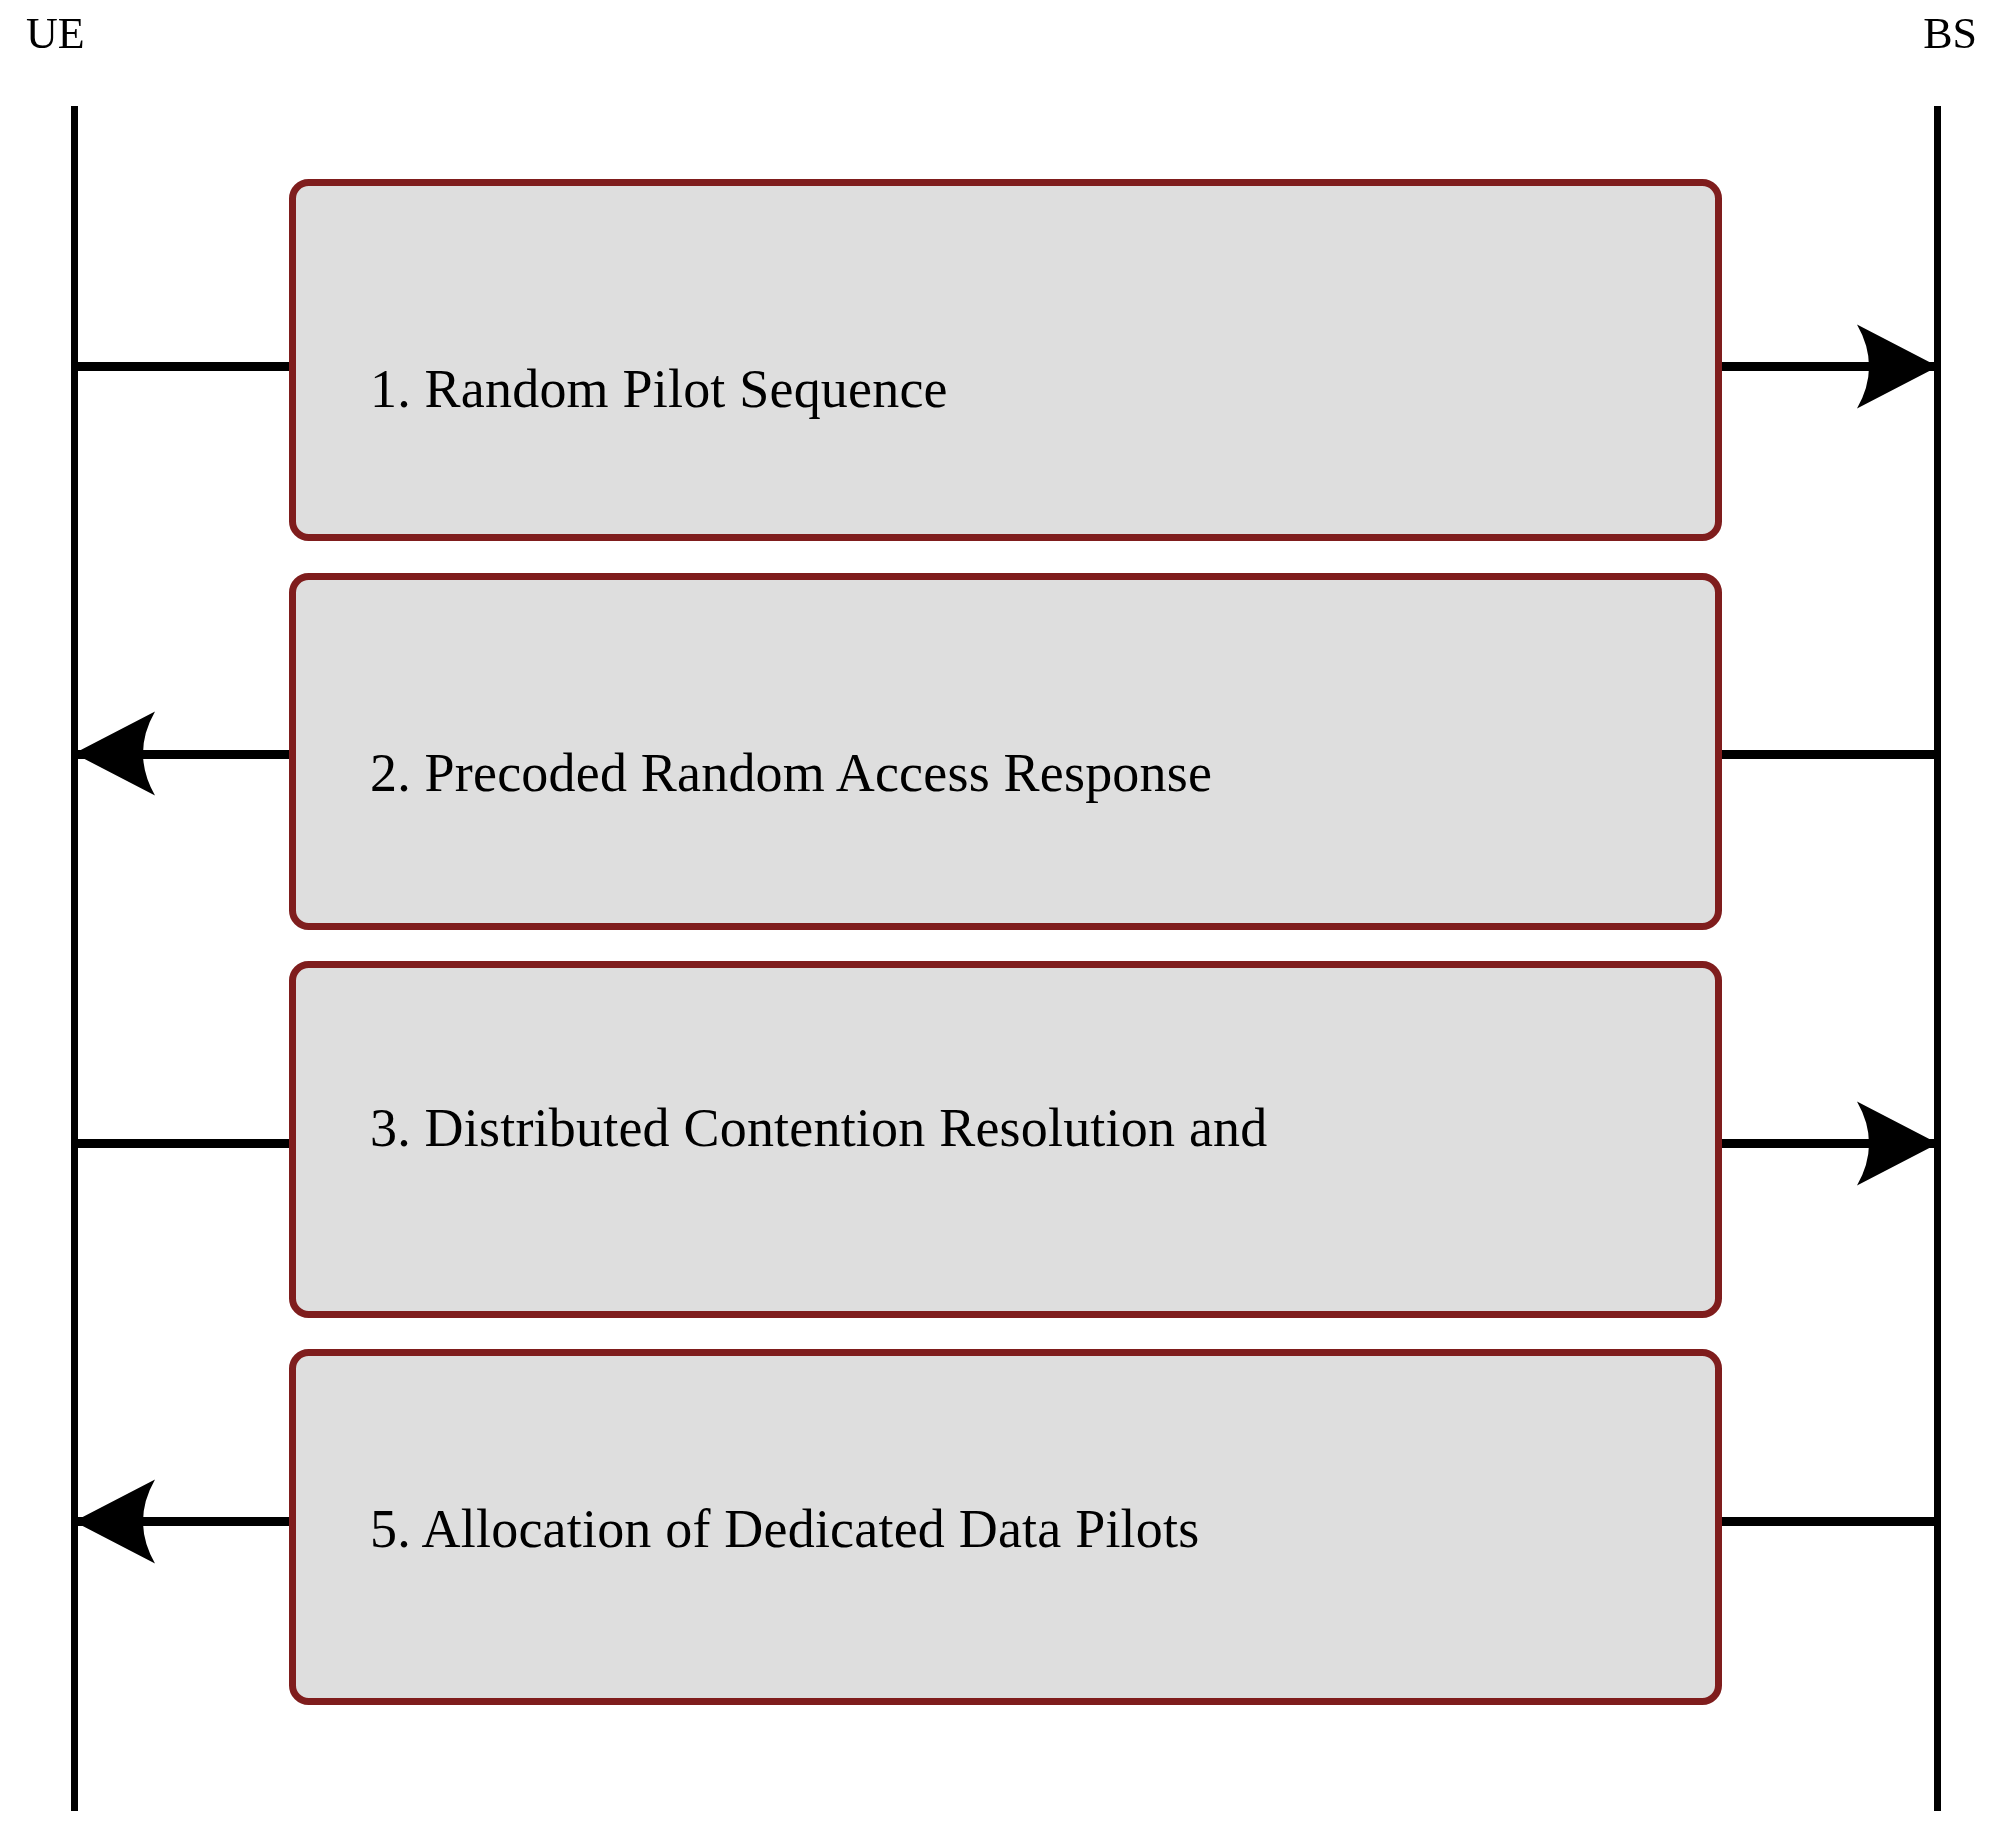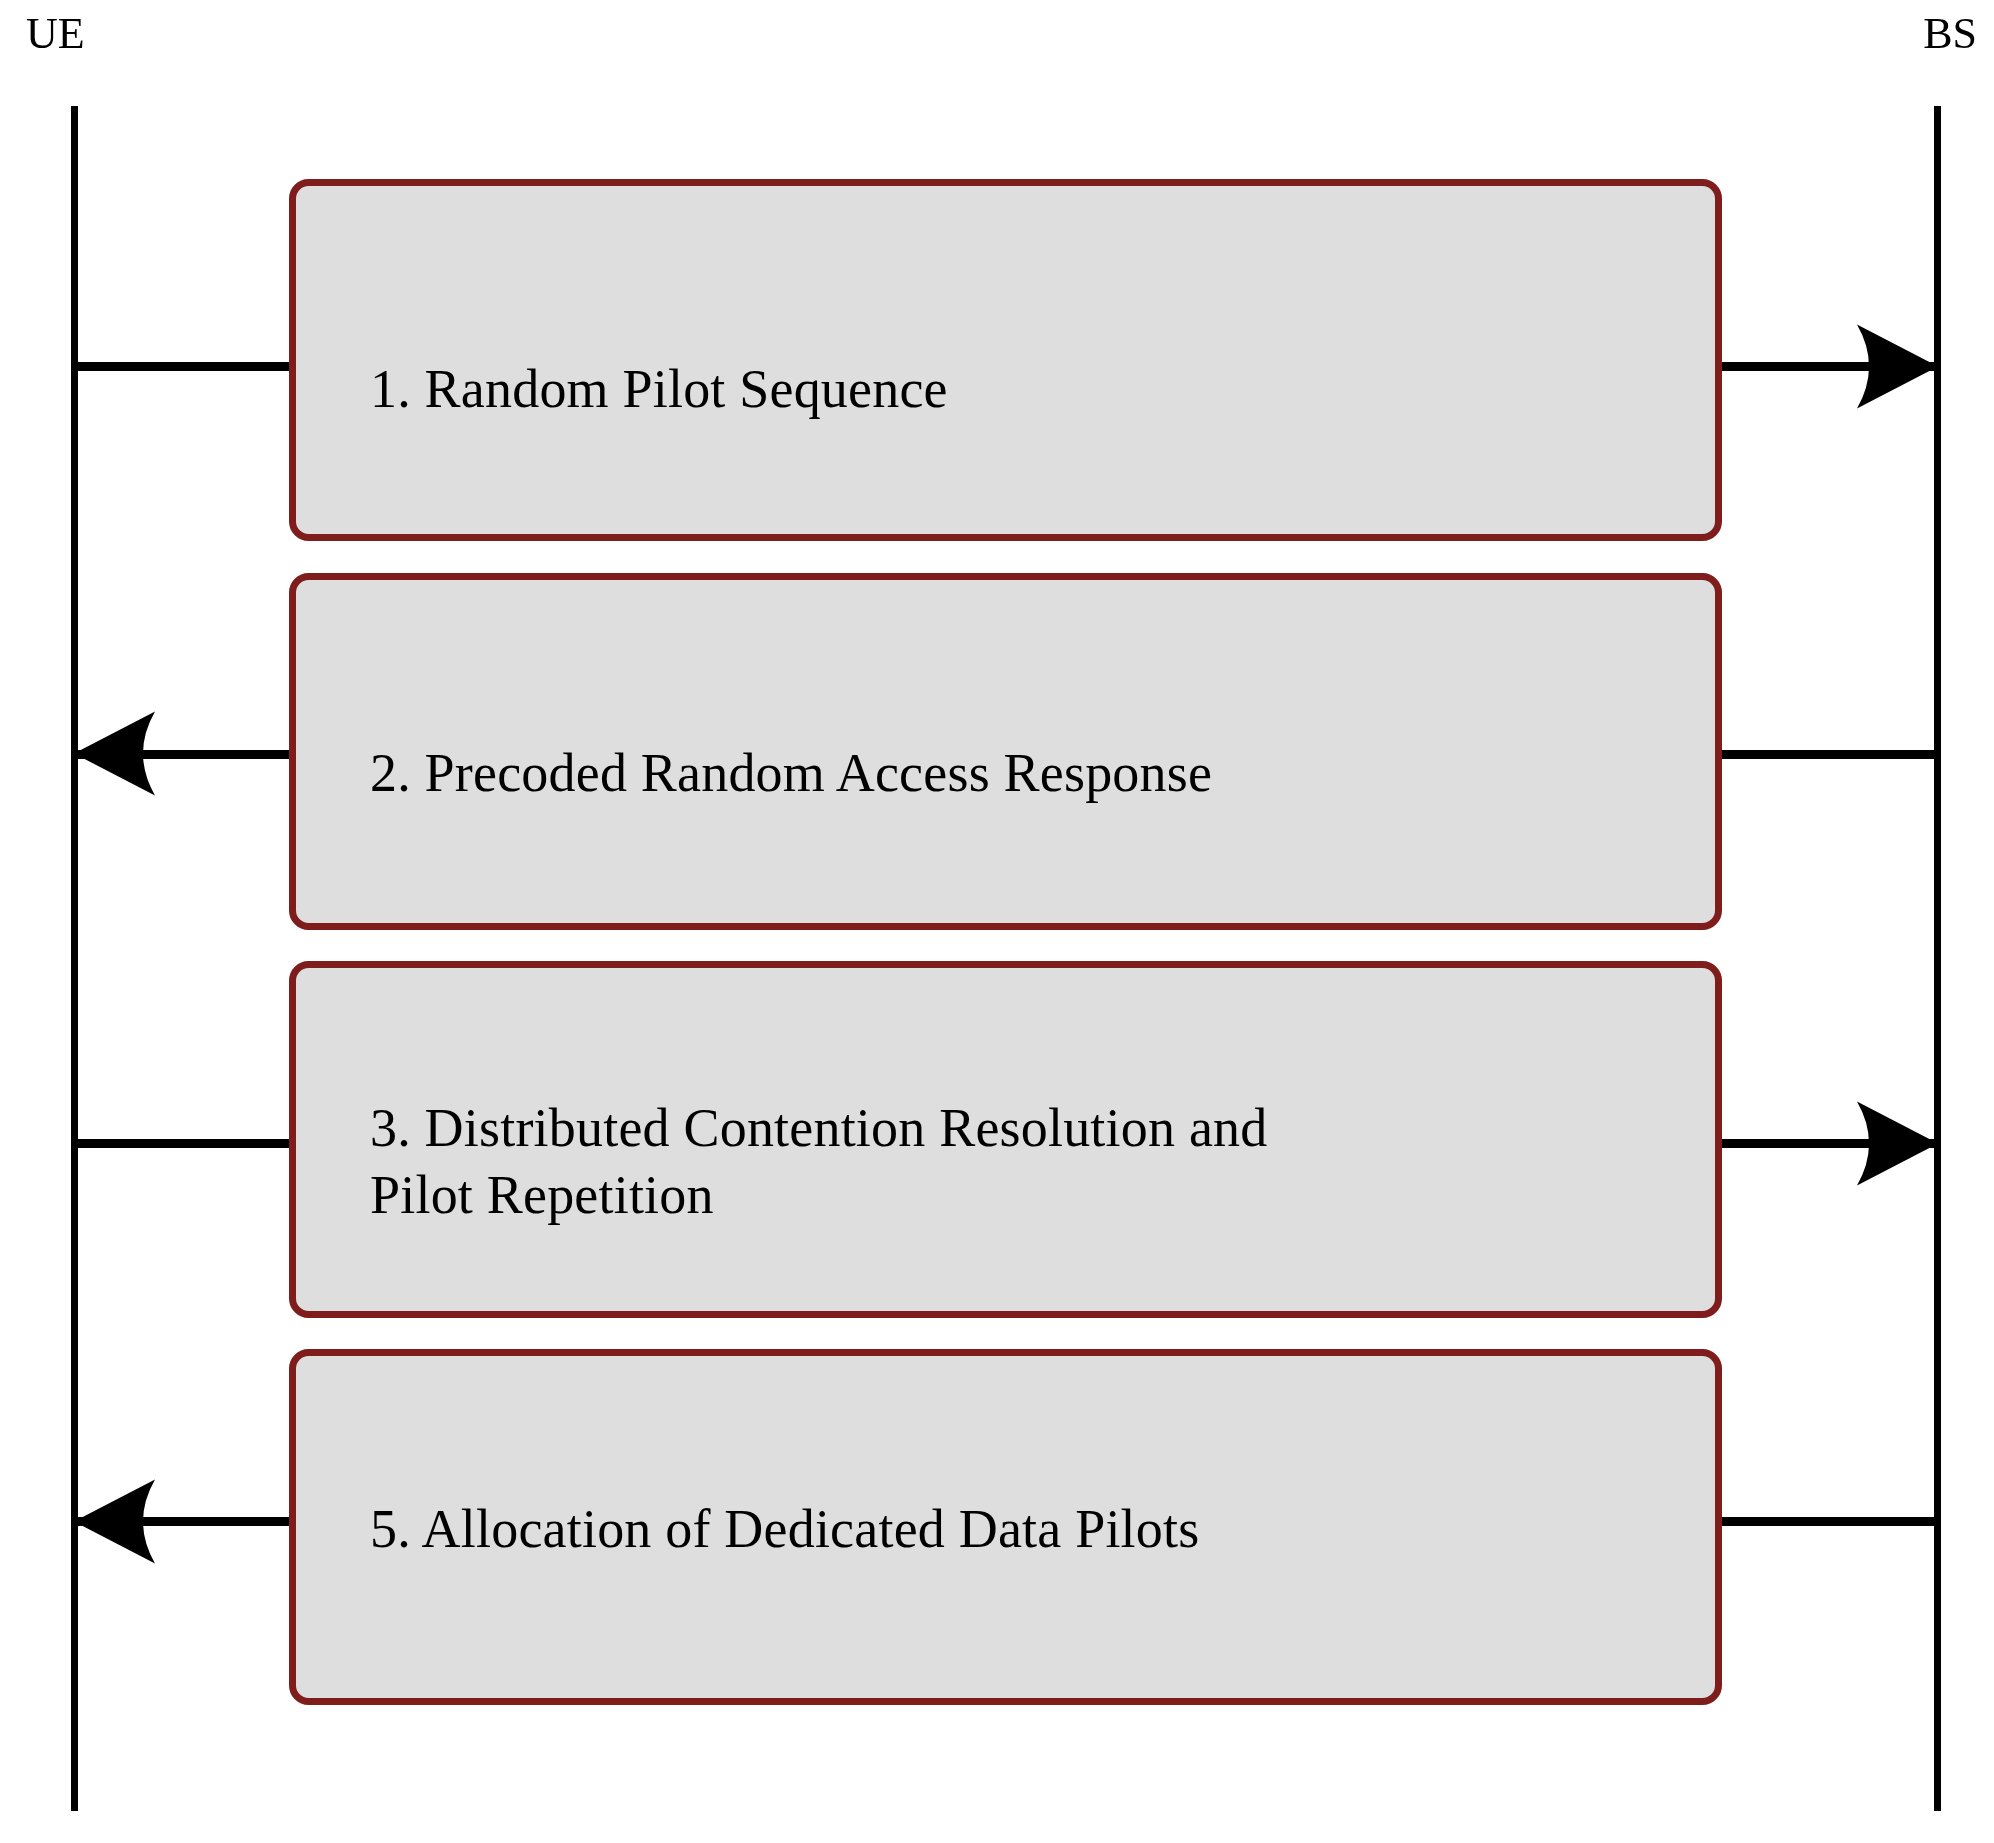--- a/index.html
+++ b/index.html
@@ -155,21 +155,20 @@
   <div class="message-row" id="row-3">
     <div class="arrow-shaft to-right" id="shaft-3"></div>
     <div class="arrow-head" id="head-3">
       <svg viewBox="0 0 120 116" xmlns="http://www.w3.org/2000/svg">
         <path d="M 118 58 L 10 2 Q 42 58 10 114 Z" fill="#000000"></path>
       </svg>
     </div>
     <div class="message-box" id="box-3">
       <div class="message-text" id="text-3">
         <span class="line">3. Distributed Contention Resolution and</span>
-        <span class="line">Pilot Repetition</span>
       </div>
     </div>
   </div>
 
   <div class="message-row" id="row-4">
     <div class="arrow-shaft to-left" id="shaft-4"></div>
     <div class="arrow-head" id="head-4">
       <svg viewBox="0 0 120 116" xmlns="http://www.w3.org/2000/svg">
         <path d="M 2 58 L 110 2 Q 78 58 110 114 Z" fill="#000000"></path>
       </svg>

